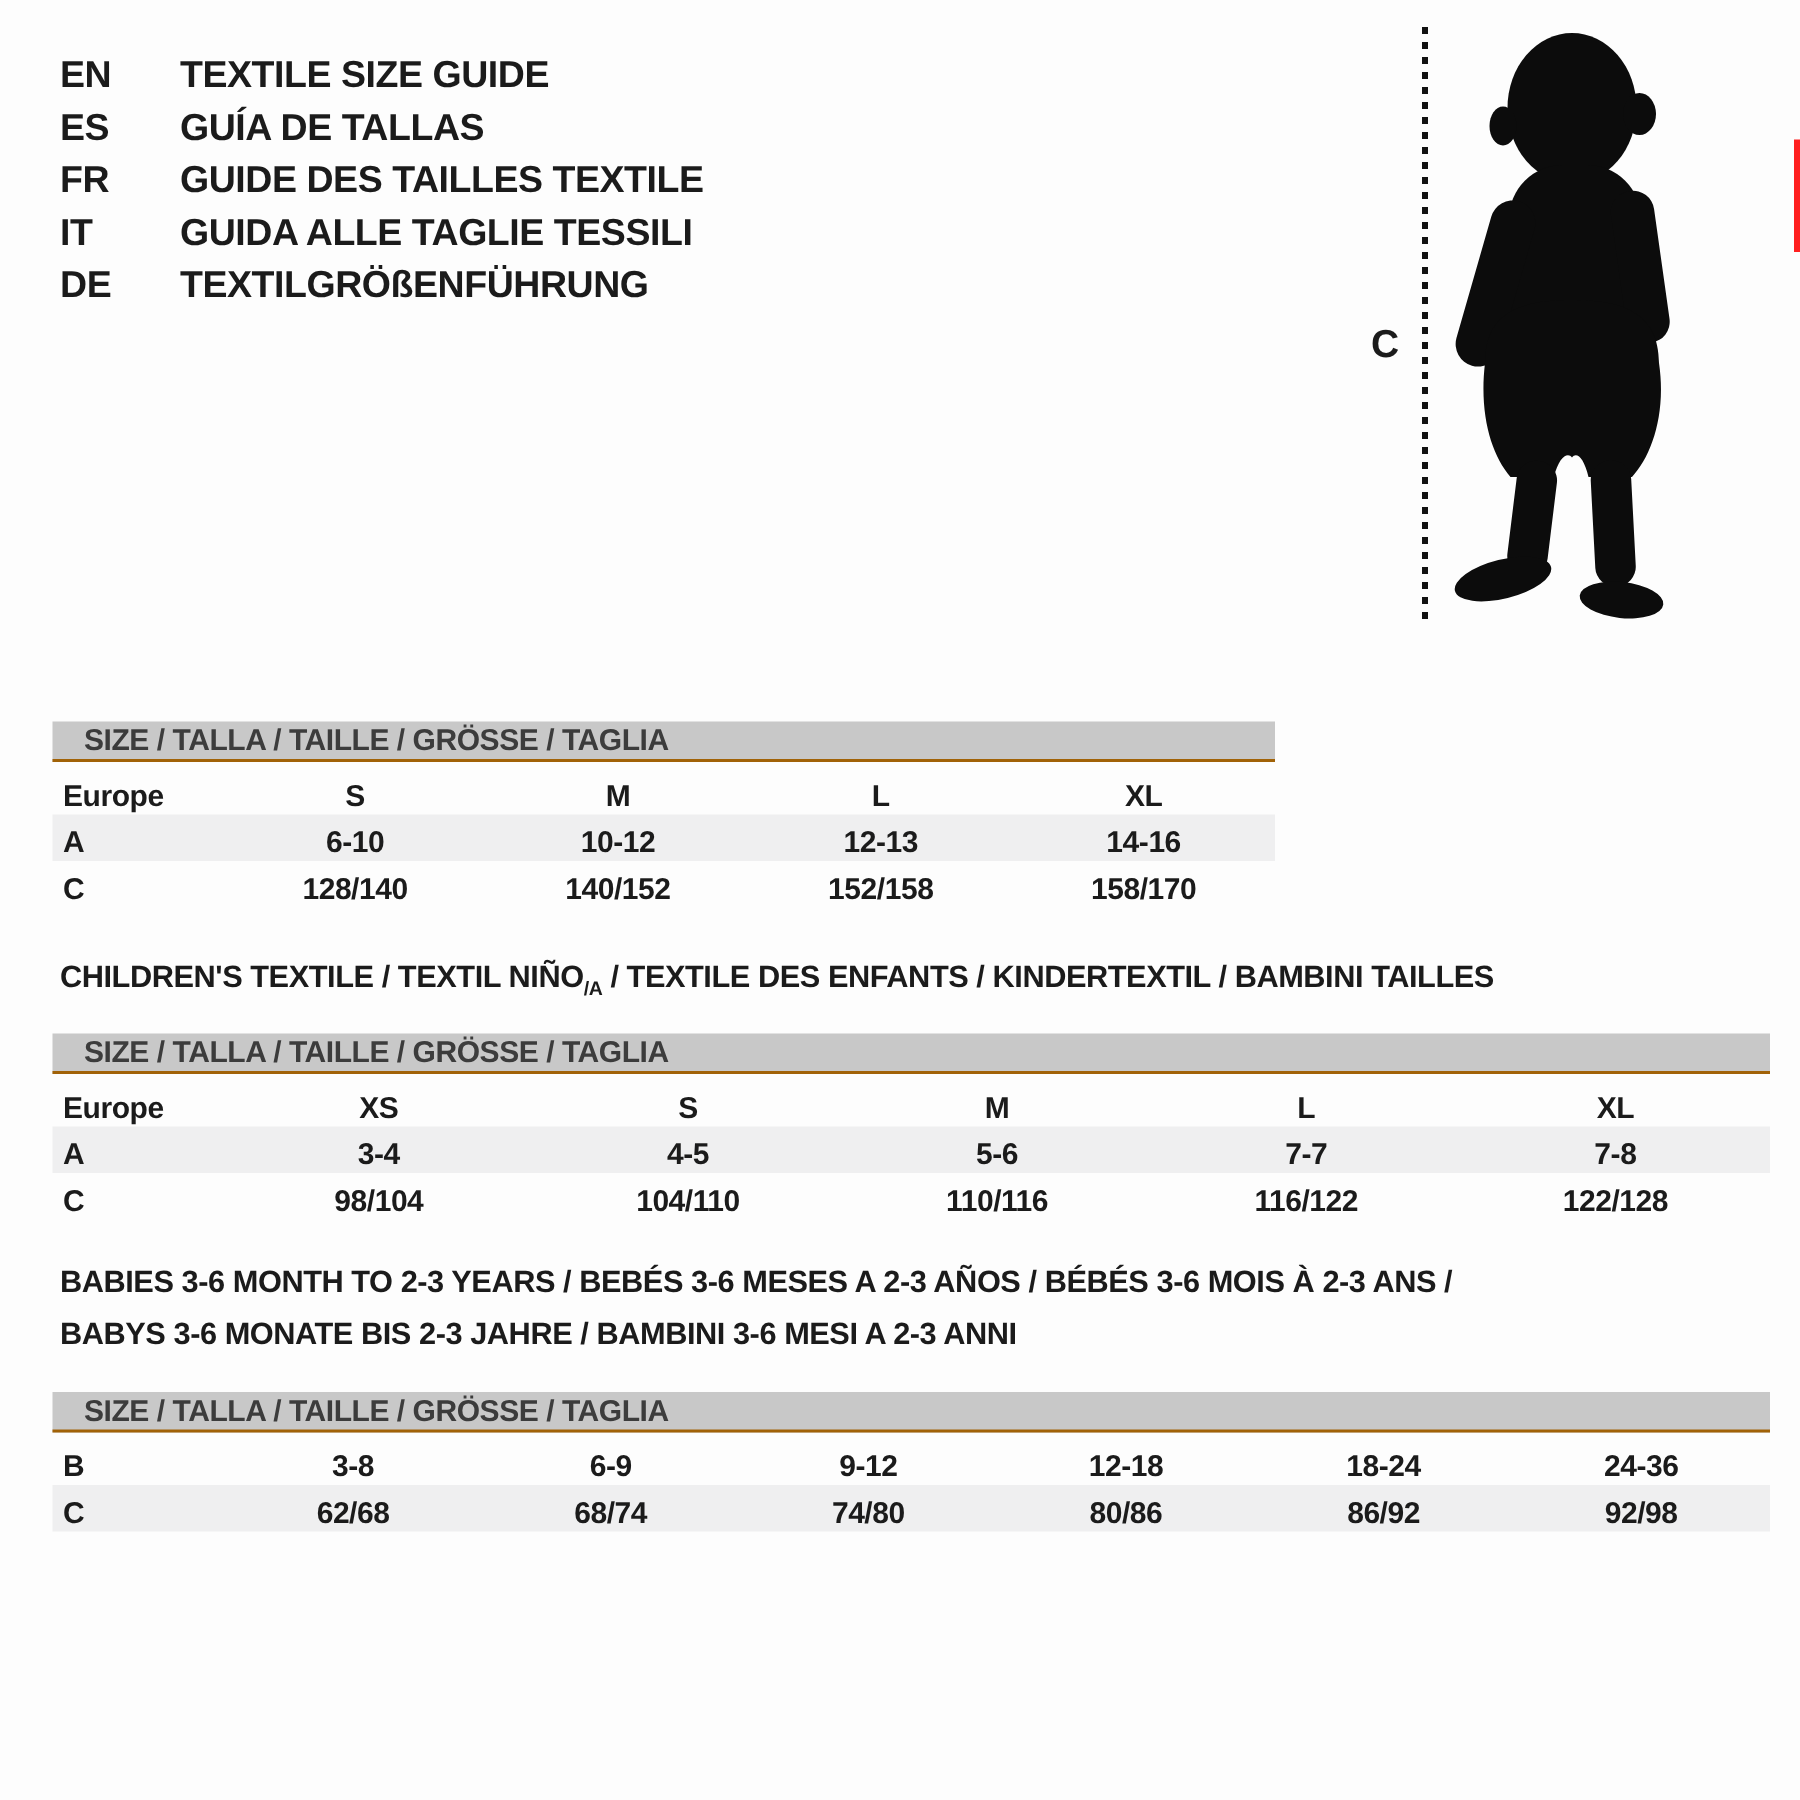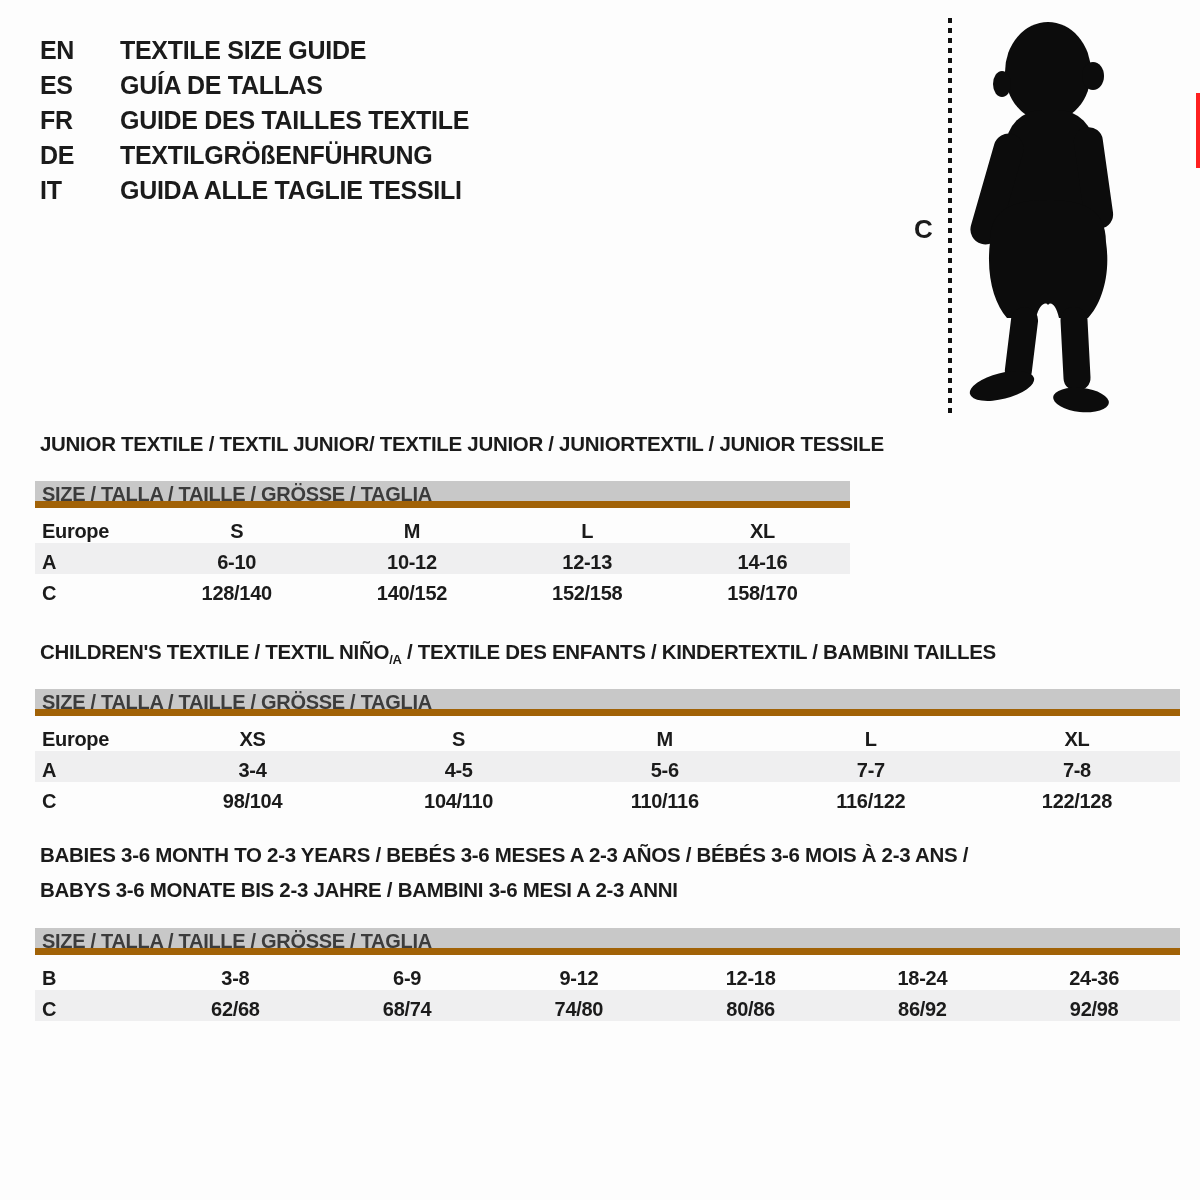--- a/index.html
+++ b/index.html
@@ -26,22 +26,22 @@
   .measure-c { position: absolute; left: 914px; top: 214px; font-size: 26px; }
   .silhouette { position: absolute; left: 960px; top: 14px; }
   .edge-mark { position: absolute; left: 1196px; top: 93px; width: 4px; height: 75px; background: #ff2020; }
   
   .sec-title { position: absolute; left: 40px; font-size: 20.5px; white-space: nowrap; }
   .title-sub { font-size: 13px; vertical-align: sub; }
   
   .stable { position: absolute; left: 35px; }
   .size-bar {
     height: 27px; line-height: 26px;
-    background: #c8c8c8; border-bottom: 7px solid #a16207;
-    color: #3c3c3c; font-size: 20px; padding-left: 7px;
+    background: #c8c8c8; border-bottom: 2px solid #a16207;
+    color: #3c3c3c; font-size: 20px; padding-left: 21px;
     margin-bottom: 4px;
   }
   .trow { display: flex; align-items: flex-end; height: 31px; font-size: 20px; }
   .trow.shade { background: #efeff0; }
   .tlabel { padding-left: 7px; text-align: left; }
   .tcell { flex: 1; text-align: center; }
   .w-junior   { width: 815px; }
   .w-wide     { width: 1145px; }
   .w-junior .tlabel { width: 14%; }
   .w-wide   .tlabel { width: 10%; }
@@ -61,26 +61,26 @@
     </div>
     <div class="lang-row">
       <span class="lang-code">ES</span>
       <span>GUÍA DE TALLAS</span>
     </div>
     <div class="lang-row">
       <span class="lang-code">FR</span>
       <span>GUIDE DES TAILLES TEXTILE</span>
     </div>
     <div class="lang-row">
+      <span class="lang-code">IT</span>
+      <span>GUIDA ALLE TAGLIE TESSILI</span>
+    </div>
+    <div class="lang-row">
       <span class="lang-code">DE</span>
       <span>TEXTILGRÖßENFÜHRUNG</span>
-    </div>
-    <div class="lang-row">
-      <span class="lang-code">IT</span>
-      <span>GUIDA ALLE TAGLIE TESSILI</span>
     </div>
   </div>
 
   <div class="dash-line"></div>
   <div class="measure-c">C</div>
   <svg class="silhouette" width="176" height="406" viewBox="0 0 176 406" xmlns="http://www.w3.org/2000/svg">
     <g fill="#0c0c0c">
       <ellipse cx="88" cy="58" rx="43" ry="50"></ellipse>
       <ellipse cx="42" cy="70" rx="9" ry="13"></ellipse>
       <ellipse cx="133" cy="62" rx="11" ry="14"></ellipse>
@@ -89,21 +89,20 @@
       <rect x="119" y="113" width="29" height="102" rx="14" transform="rotate(-8 133 164)"></rect>
       <path d="M30,228 C30,194 54,186 88,186 C121,186 146,194 146,228 C151,262 141,290 128,304 L99,304 C96,291 91,287 88,291 C85,287 79,291 76,304 L47,304 C34,289 26,262 30,228 Z"></path>
       <rect x="48" y="293" width="27" height="77" rx="13" transform="rotate(7 61 331)"></rect>
       <rect x="102" y="293" width="27" height="84" rx="13" transform="rotate(-3 115 335)"></rect>
       <ellipse cx="42" cy="372" rx="33" ry="13" transform="rotate(-14 42 372)"></ellipse>
       <ellipse cx="121" cy="386" rx="28" ry="12" transform="rotate(6 121 386)"></ellipse>
     </g>
   </svg>
   <div class="edge-mark"></div>
 
-  <div class="sec-title" style="top:432px">JUNIOR TEXTILE / TEXTIL JUNIOR/ TEXTILE JUNIOR / JUNIORTEXTIL / JUNIOR TESSILE</div>
   <div class="stable w-junior" style="top:481px">
     <div class="size-bar">SIZE / TALLA / TAILLE / GRÖSSE / TAGLIA</div>
     <div>
         <div class="trow">
           <div class="tlabel">Europe</div>
           <div class="tcell">S</div>
           <div class="tcell">M</div>
           <div class="tcell">L</div>
           <div class="tcell">XL</div>
         </div>

